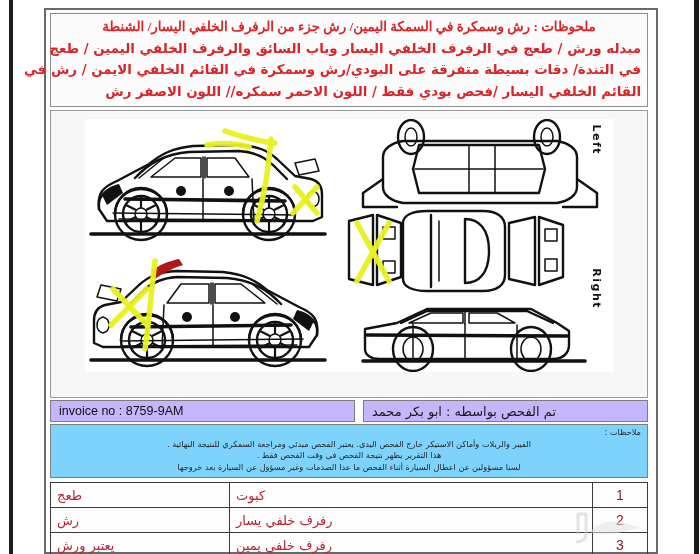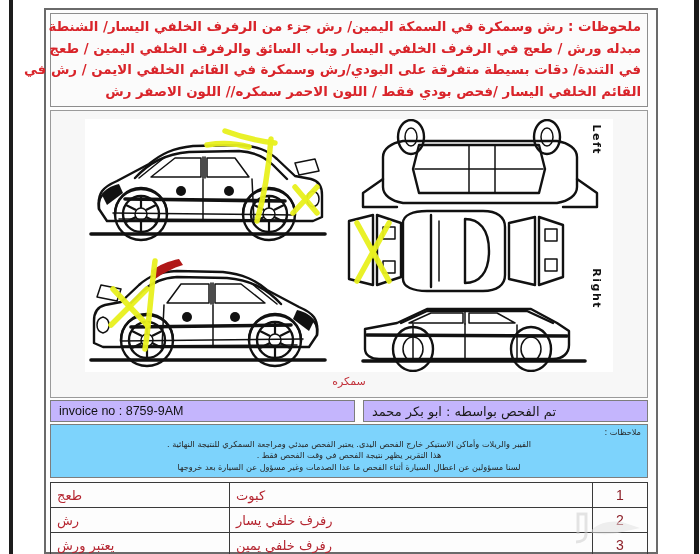--- a/index.html
+++ b/index.html
@@ -39,21 +39,21 @@
   }
   #notes-header .ln{
     color:#d9242a;
     font-size:13.4px;
     line-height:21.5px;
     font-weight:700;
     white-space:nowrap;
     font-family:"DejaVu Sans",sans-serif;
     letter-spacing:-.2px;
   }
-  #notes-header .ln.l1{text-align:right;}
+  #notes-header .ln.l1{text-align:center;font-family:Liberation Serif, serif;}
   #notes-header .ln.l2{text-align:right;}
   #notes-header .ln.l3{text-align:center;}
   #notes-header .ln.l4{text-align:right;}
 
   
   #diagram-panel{
     position:absolute;left:4px;top:100px;width:598px;height:288px;
     border:1px solid #9a9a9a;
     background:#f7f7f7;
     box-sizing:border-box;
@@ -366,21 +366,20 @@
               <ellipse class="ol" cx="174" cy="62" rx="20" ry="22"></ellipse>
               <ellipse class="olt" cx="174" cy="62" rx="10" ry="12"></ellipse>
             </g>
           </g>
 
           <text x="508" y="36" transform="rotate(90 508 36)" font-family="DejaVu Sans, sans-serif" font-size="11" font-weight="700" fill="#111" letter-spacing="1.5">Left</text>
           <text x="508" y="190" transform="rotate(90 508 190)" font-family="DejaVu Sans, sans-serif" font-size="11" font-weight="700" fill="#111" letter-spacing="1.5">Right</text>
         </svg>
       </div>
 
-      <div id="smakra-label">سمكره</div>
     </div>
 
     <div id="meta-row">
       <div class="meta-cell" id="invoice-cell">
         <span>invoice no : 8759-9AM</span>
       </div>
       <div class="meta-cell" id="inspector-cell">
         <span>تم الفحص بواسطه : ابو بكر محمد</span>
       </div>
     </div>

